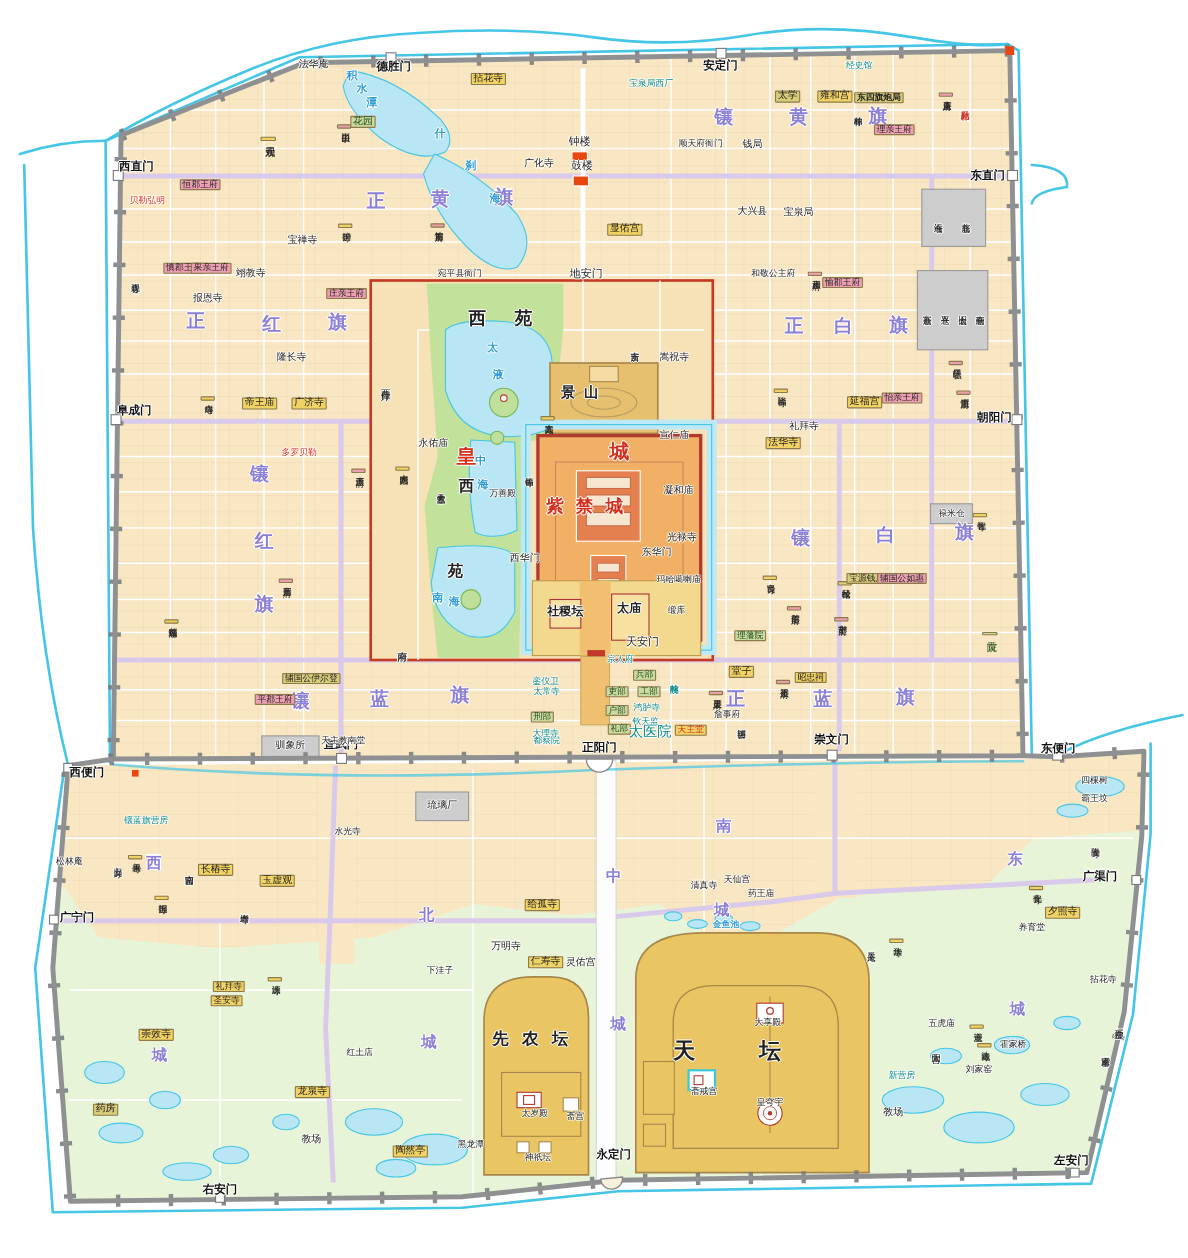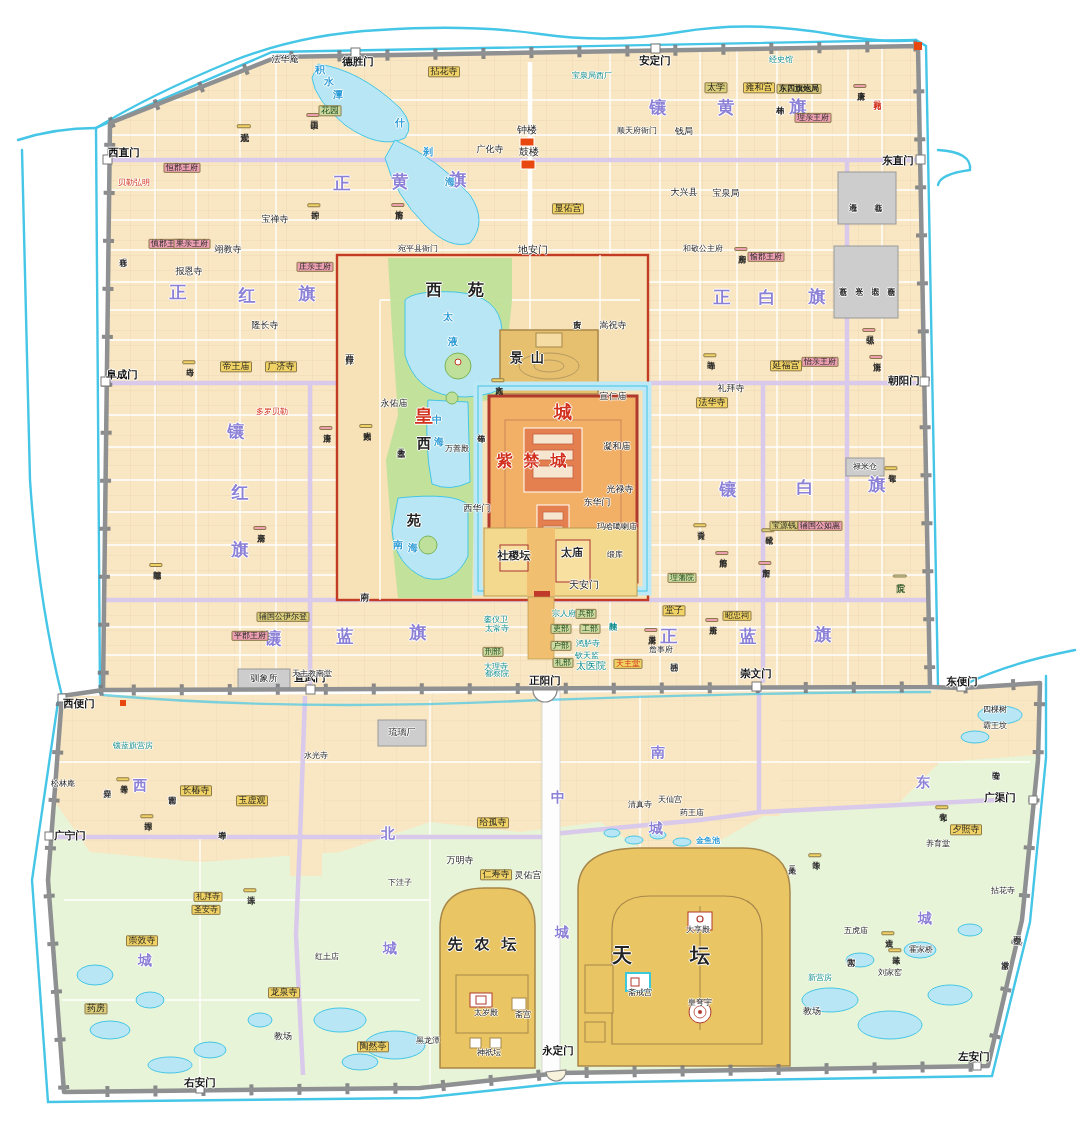--- a/index.html
+++ b/index.html
@@ -301,21 +301,21 @@
       <span class="lbl lake" style="left: 338px; top: 95px;">潭</span>
       <span class="lbl lake" style="left: 400px; top: 123px;">什</span>
       <span class="lbl lake" style="left: 428px; top: 152px;">刹</span>
       <span class="lbl lake" style="left: 450px; top: 182px;">海</span>
       <span class="lbl lake" style="left: 448px; top: 317px;">太</span>
       <span class="lbl lake" style="left: 453px; top: 342px;">液</span>
       <span class="lbl lake" style="left: 437px; top: 420px;">中</span>
       <span class="lbl lake" style="left: 439px; top: 442px;">海</span>
       <span class="lbl lake" style="left: 398px; top: 545px;">南</span>
       <span class="lbl lake" style="left: 413px; top: 548px;">海</span>
-      <span class="lbl lake" style="left: 708px; top: 841px; font-size: 8px;">金鱼池</span>
+      <span class="lbl lake" style="left: 660px; top: 841px; font-size: 8px;">金鱼池</span>
       <span class="lbl imperial" style="left: 424px; top: 416px; font-size: 18px;">皇</span>
       <span class="lbl imperial" style="left: 563px; top: 412px; font-size: 18px;">城</span>
       <span class="lbl imperial" style="left: 537px; top: 461px; font-size: 16px; letter-spacing: 11px;">紫禁城</span>
       <span class="lbl bigblack" style="left: 468px; top: 290px; font-size: 16px; letter-spacing: 26px;">西苑</span>
       <span class="lbl bigblack" style="left: 424px; top: 443px; font-size: 14px;">西</span>
       <span class="lbl bigblack" style="left: 414px; top: 520px; font-size: 14px;">苑</span>
       <span class="lbl bigblack" style="left: 531px; top: 358px; font-size: 13px; letter-spacing: 8px;">景山</span>
       <span class="lbl bigblack" style="left: 514px; top: 556px; font-size: 11px;">社稷坛</span>
       <span class="lbl bigblack" style="left: 572px; top: 553px; font-size: 11px;">太庙</span>
       <span class="lbl bigblack" style="left: 488px; top: 945px; font-size: 15px; letter-spacing: 12px;">先农坛</span>
@@ -405,29 +405,29 @@
       <span class="lbl box pink" style="left: 820px; top: 526px; font-size: 8px;">辅国公如惠</span>
       <span class="lbl" style="left: 865px; top: 467px; font-size: 8px;">禄米仓</span>
       <span class="lbl box temple vert" style="left: 891px; top: 468px; font-size: 8px;">智化寺</span>
       <span class="lbl box pink vert" style="left: 765px; top: 563px; font-size: 8px;">宁郡王府</span>
       <span class="lbl box greenbox vert" style="left: 900px; top: 576px;">贡院</span>
       <span class="lbl tealtext" style="left: 496px; top: 620px; font-size: 8px;">銮仪卫</span>
       <span class="lbl tealtext" style="left: 497px; top: 629px; font-size: 8px;">太常寺</span>
       <span class="lbl tealtext" style="left: 497px; top: 638px; font-size: 8px; margin-top: 36px;">都察院</span>
       <span class="lbl box greenbox" style="left: 493px; top: 652px; font-size: 8px;">刑部</span>
       <span class="lbl tealtext" style="left: 496px; top: 667px; font-size: 8px;">大理寺</span>
-      <span class="lbl tealtext" style="left: 564px; top: 614px; font-size: 8px;">宗人府</span>
+      <span class="lbl tealtext" style="left: 564px; top: 600px; font-size: 8px;">宗人府</span>
       <span class="lbl box greenbox" style="left: 561px; top: 629px; font-size: 8px;">吏部</span>
       <span class="lbl box greenbox" style="left: 561px; top: 646px; font-size: 8px;">户部</span>
       <span class="lbl box greenbox" style="left: 563px; top: 663px; font-size: 8px;">礼部</span>
       <span class="lbl box greenbox" style="left: 586px; top: 614px; font-size: 8px;">兵部</span>
       <span class="lbl box greenbox" style="left: 590px; top: 629px; font-size: 8px;">工部</span>
       <span class="lbl tealtext" style="left: 588px; top: 644px; font-size: 8px;">鸿胪寺</span>
       <span class="lbl tealtext" style="left: 587px; top: 656px; font-size: 8px;">钦天监</span>
-      <span class="lbl tealtext" style="left: 591px; top: 666px; font-size: 10px;">太医院</span>
+      <span class="lbl tealtext" style="left: 591px; top: 666px; font-size: 13px;">太医院</span>
       <span class="lbl tealtext vert" style="left: 612px; top: 616px; font-size: 8px;">翰林院</span>
       <span class="lbl box temple redtext" style="left: 628px; top: 664px; font-size: 8px;">天主堂</span>
       <span class="lbl box temple" style="left: 674px; top: 611px;">堂子</span>
       <span class="lbl box temple" style="left: 737px; top: 616px; font-size: 8px;">昭忠祠</span>
       <span class="lbl box pink vert" style="left: 712px; top: 620px; font-size: 8px;">裕亲王府</span>
       <span class="lbl box pink vert" style="left: 651px; top: 630px; font-size: 8px;">显亲王府</span>
       <span class="lbl" style="left: 661px; top: 650px; font-size: 8px;">詹事府</span>
       <span class="lbl vert" style="left: 673px; top: 657px; font-size: 8px;">辅国公</span>
       <span class="lbl" style="left: 402px; top: 733px;">琉璃厂</span>
       <span class="lbl" style="left: 316px; top: 756px; font-size: 8px;">水光寺</span>

